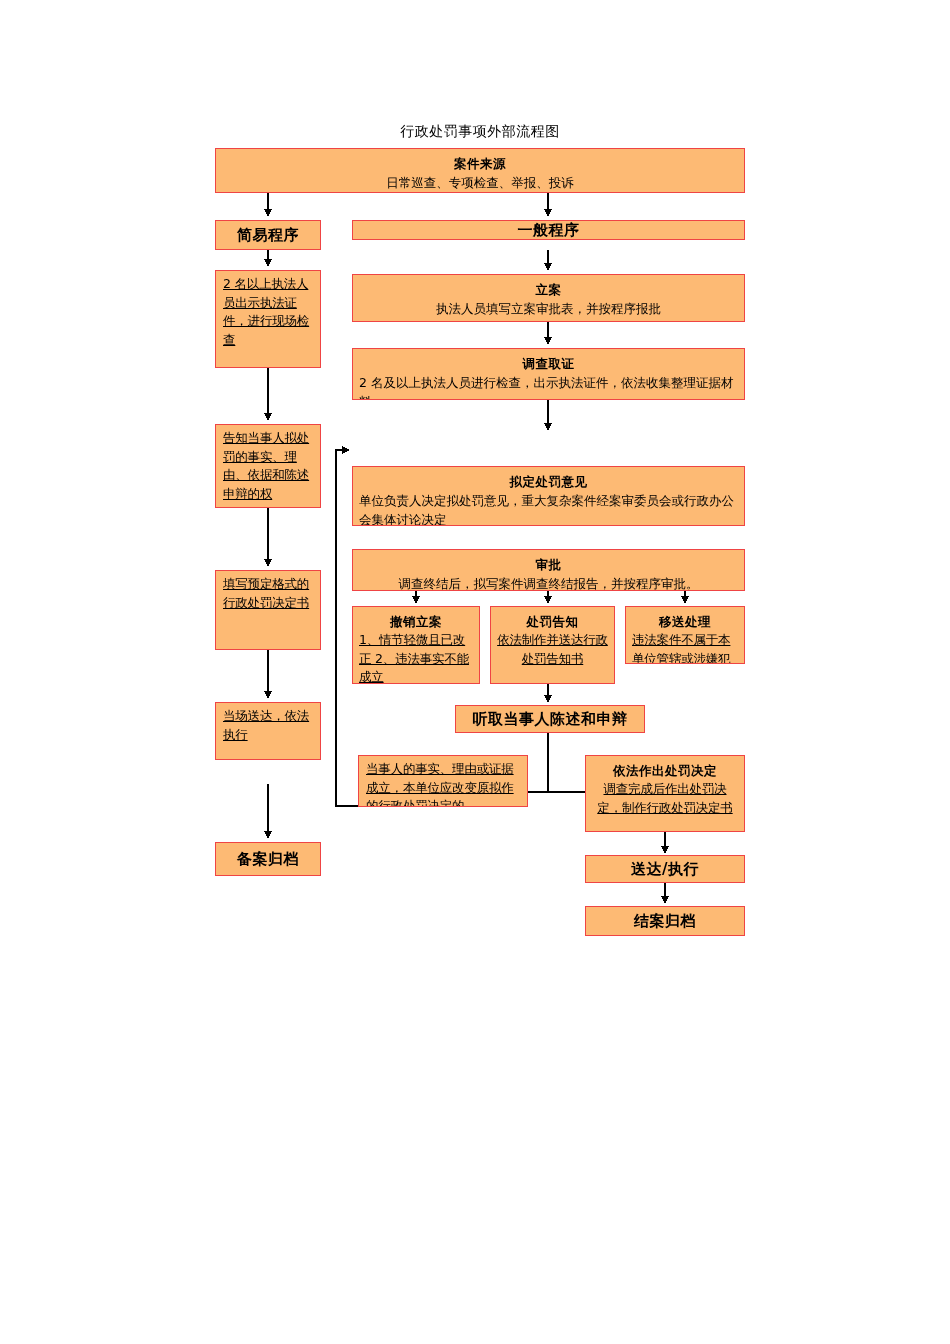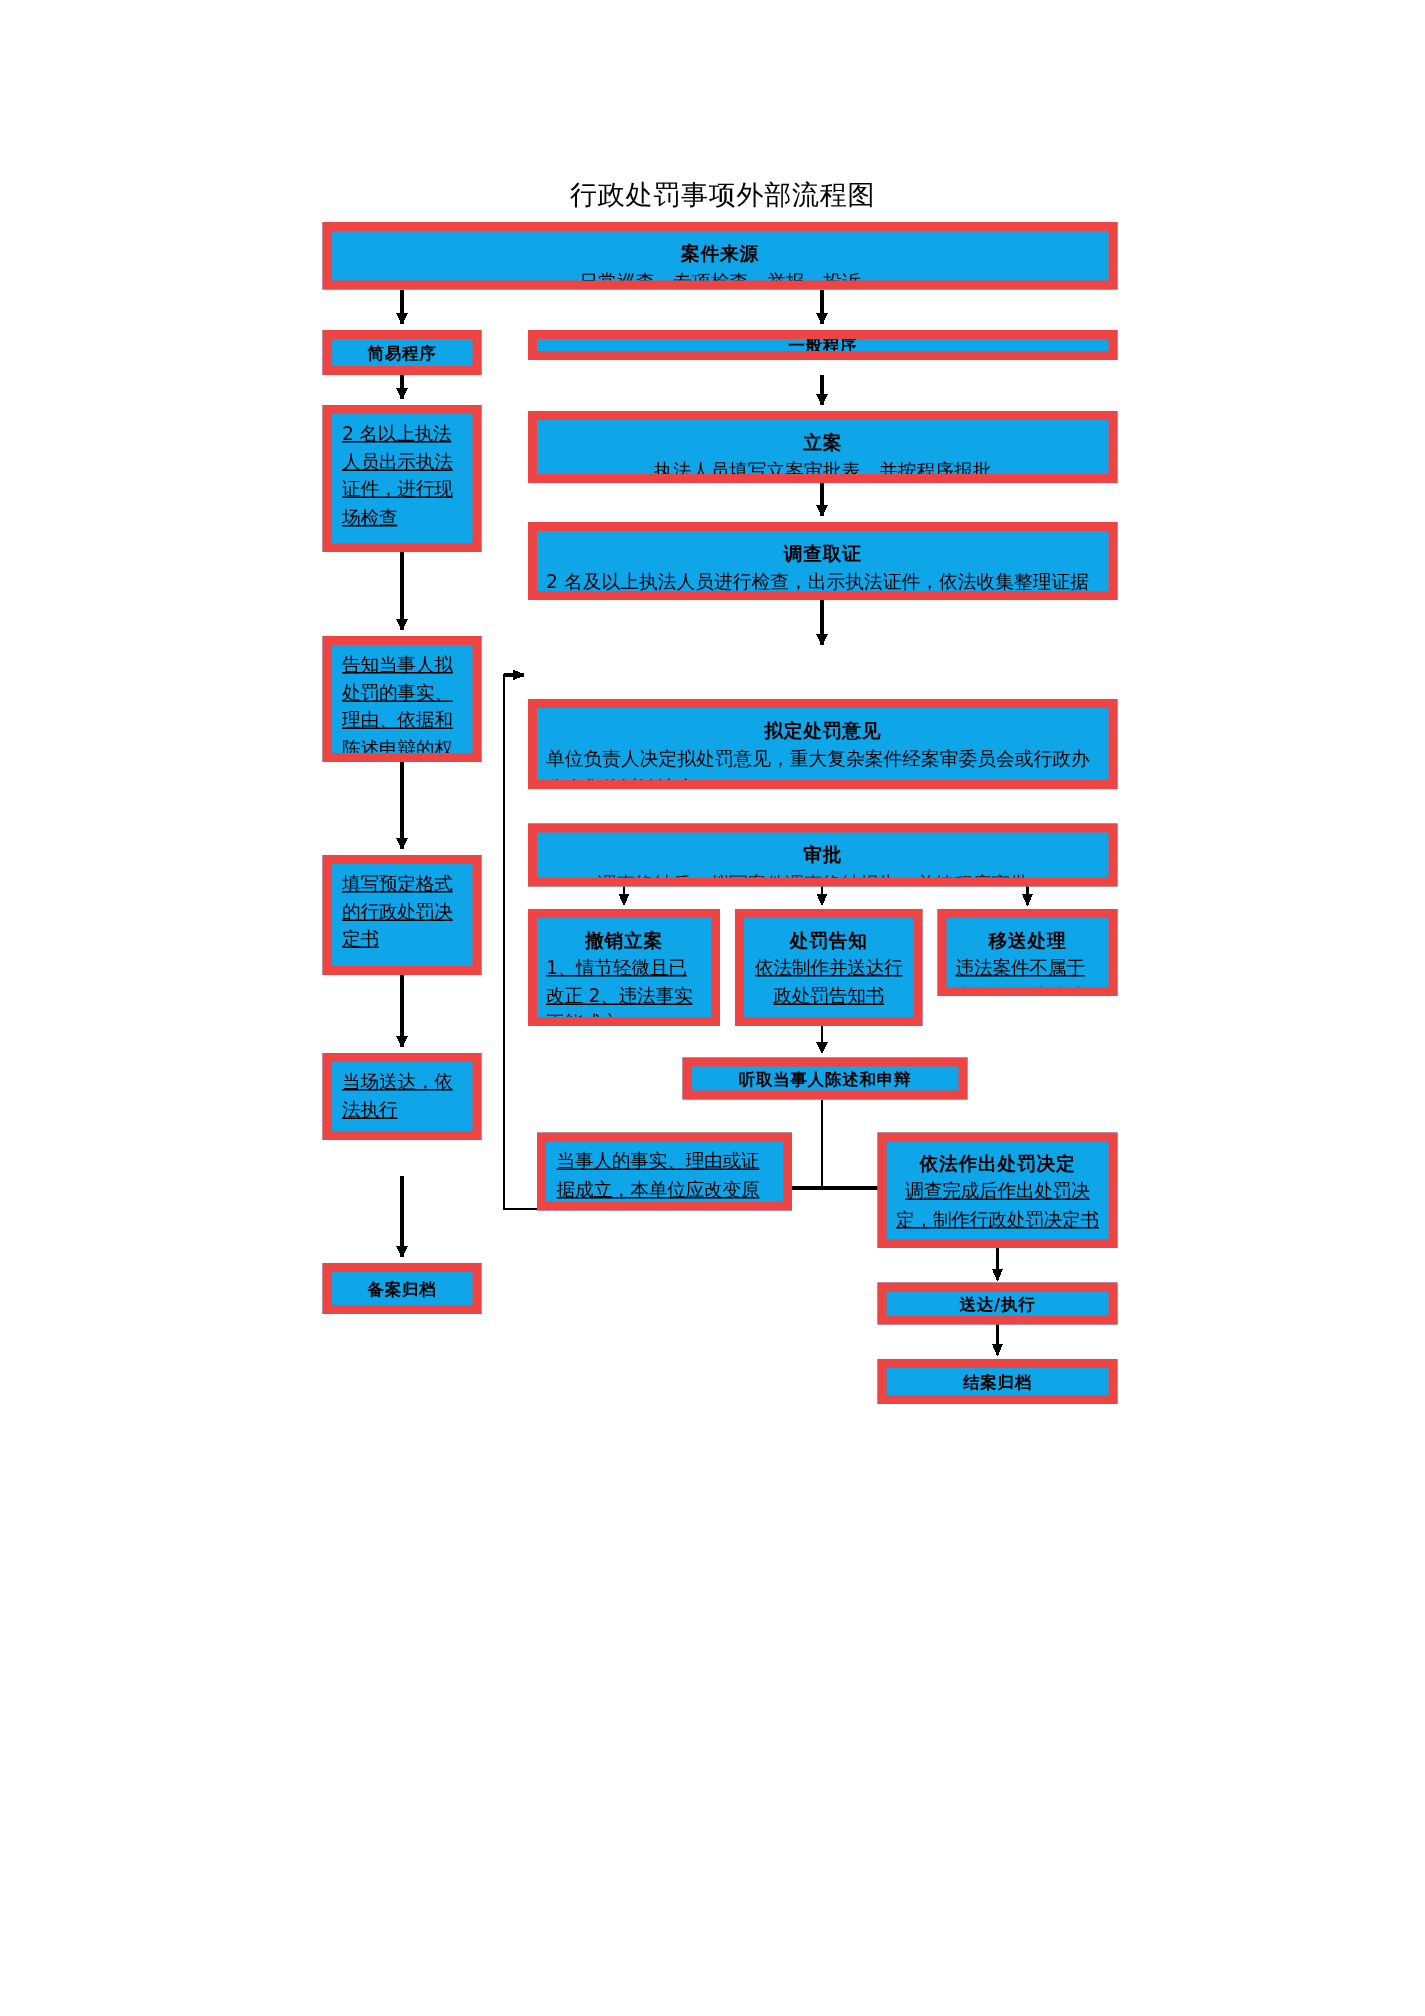--- a/index.html
+++ b/index.html
@@ -17,29 +17,29 @@
   #chart-canvas {
     position: absolute;
     left: 0; top: 0;
     width: 950px; height: 1344px;
   }
   .title {
     position: absolute;
     left: 380px; top: 121px;
     width: 200px;
     text-align: center;
-    font-size: 18px;
+    font-size: 14px;
     line-height: 20px;
     letter-spacing: 0.5px;
     white-space: nowrap;
   }
   .node {
     position: absolute;
-    border: 6px solid #ef4444;
-    background: #0ea5e9;
+    border: 1px solid #ef4444;
+    background: #fdba74;
     font-size: 12.5px;
     line-height: 19px;
     overflow: hidden;
   }
   .node .hd {
     display: block;
     font-weight: bold;
     text-align: center;
     letter-spacing: 0.5px;
   }
@@ -48,21 +48,21 @@
     text-align: left;
   }
   .node.center .bd { text-align: center; }
   .node.pad { padding: 4px 6px 4px 7px; }
   .node.padc { padding: 5px 6px; }
   .node.onlyhd {
     display: flex;
     align-items: center;
     justify-content: center;
   }
-  .node.onlyhd .hd { font-size: 11px; }
+  .node.onlyhd .hd { font-size: 15px; }
   .node .bd.tight { line-height: 18.5px; letter-spacing: -0.2px; text-decoration: underline; }
   svg line, svg path, svg polygon { shape-rendering: crispEdges; }
 </style>
 </head>
 <body>
 
 <svg id="chart-canvas" viewBox="0 0 950 1344" width="950" height="1344" xmlns="http://www.w3.org/2000/svg">
   <defs>
     <marker id="ah" markerWidth="9" markerHeight="9" refX="7.2" refY="4.5" orient="auto" markerUnits="userSpaceOnUse">
       <polygon points="0,0.6 8,4.5 0,8.4" fill="#000"></polygon>

